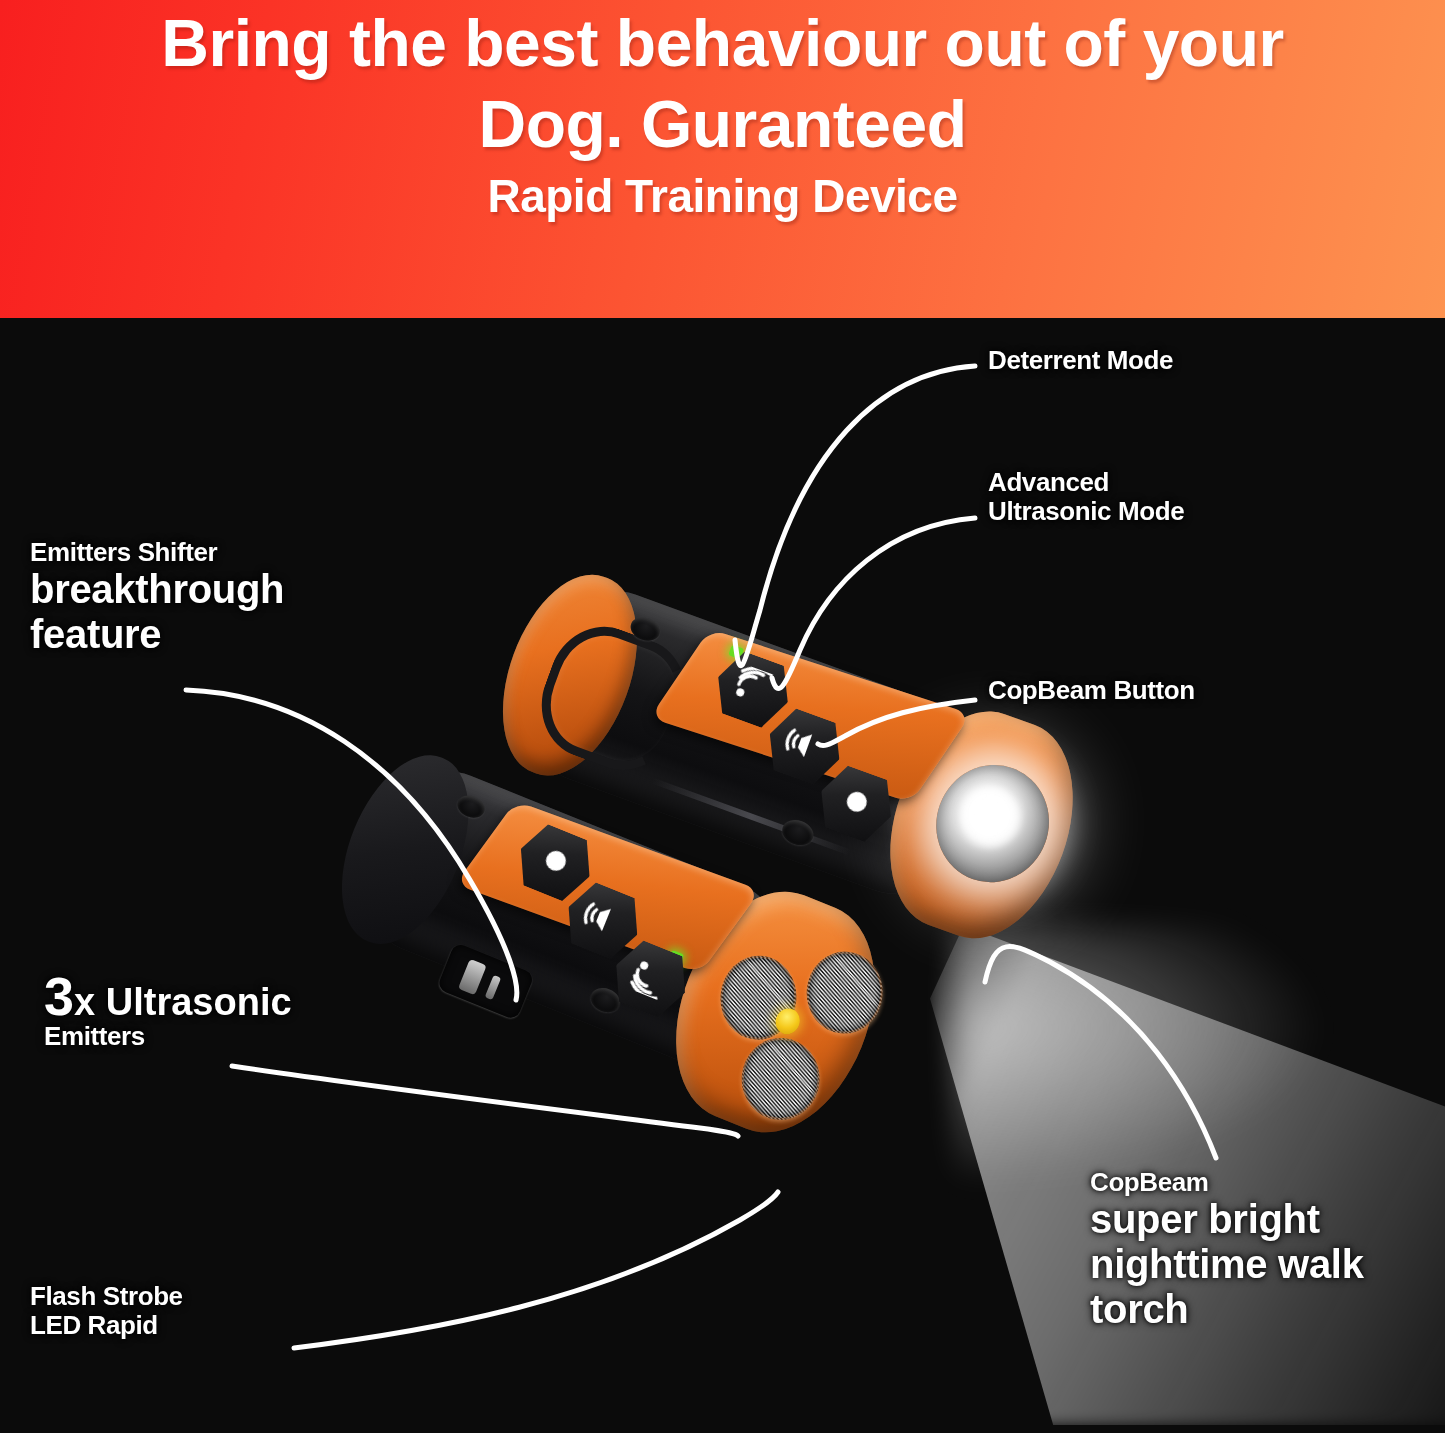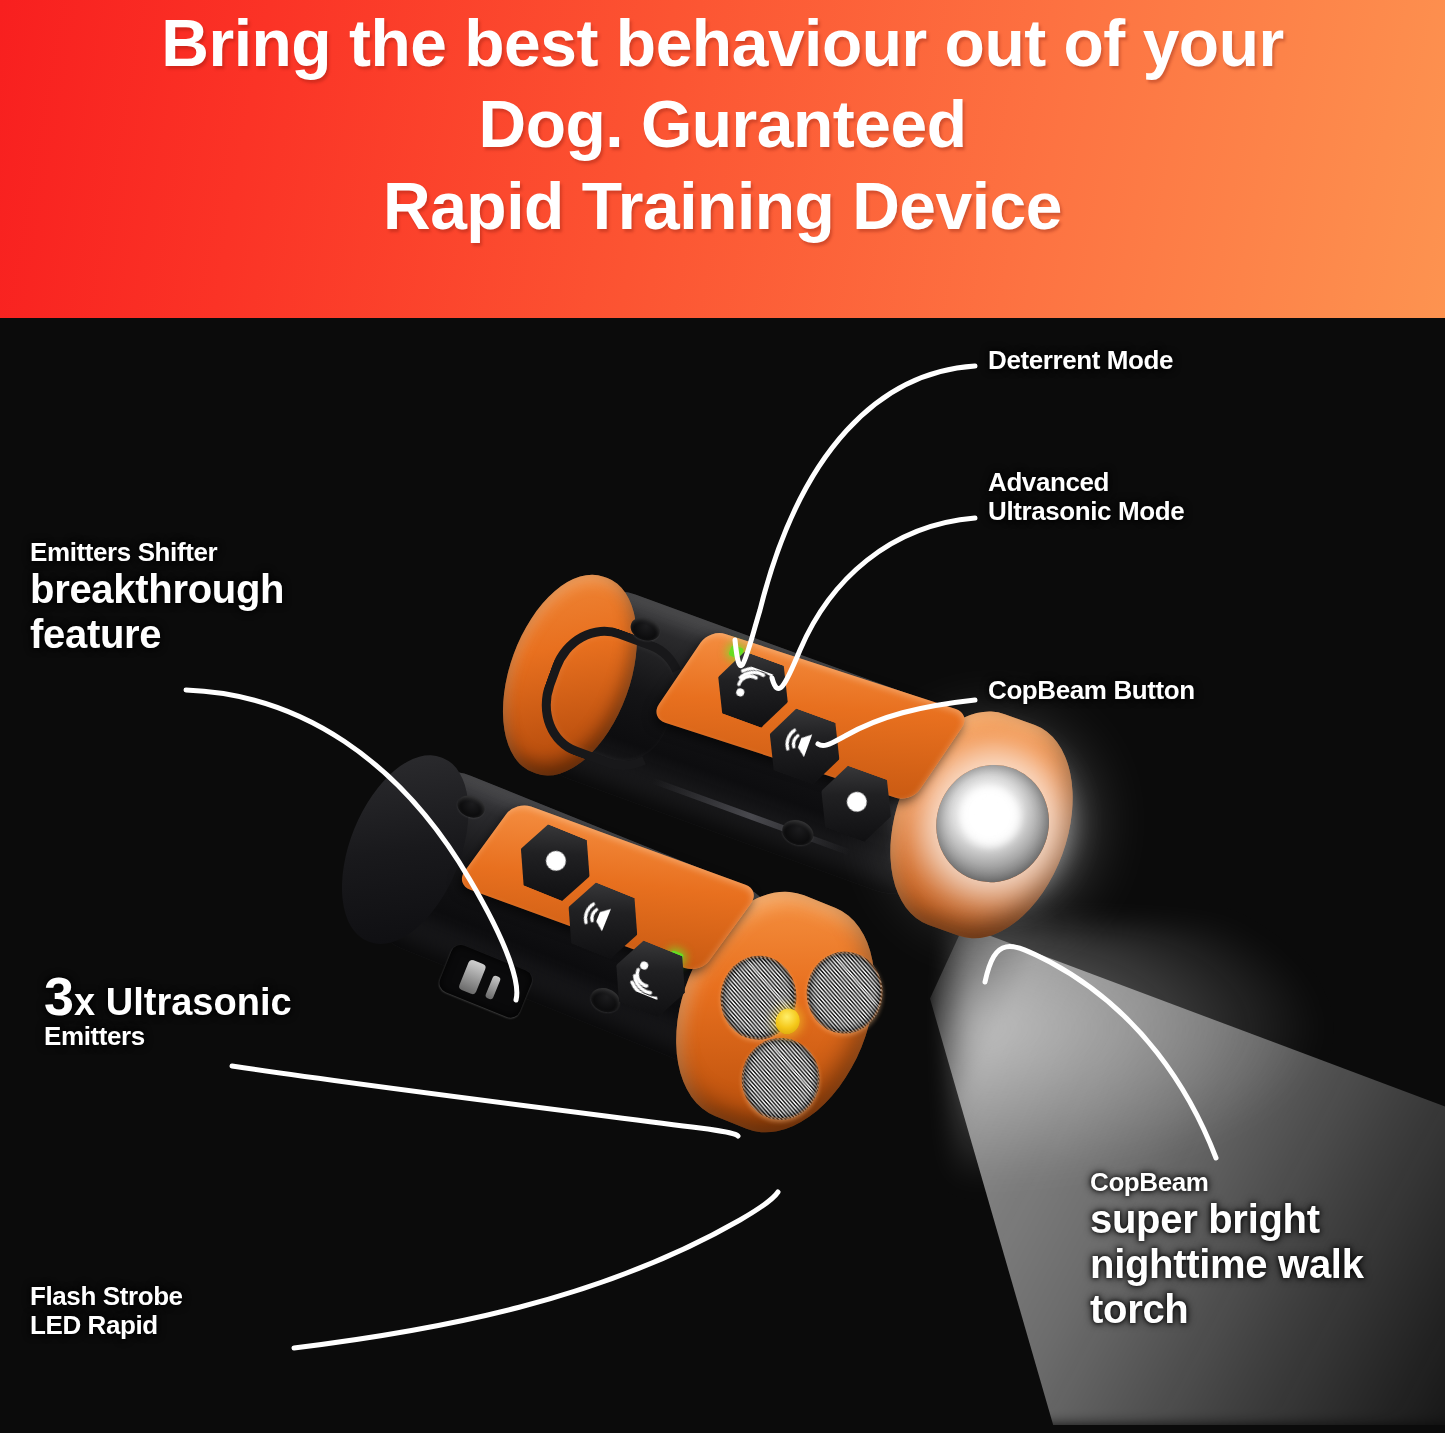--- a/index.html
+++ b/index.html
@@ -37,21 +37,21 @@
     color: #ffffff;
     font-weight: bold;
     text-align: center;
     line-height: 1.02;
     letter-spacing: -0.5px;
     text-shadow: 2px 3px 3px rgba(120,20,10,0.30);
     white-space: nowrap;
   }
   #headline-line-1 { font-size: 66px; margin-top: 6px; }
   #headline-line-2 { font-size: 66px; margin-top: 14px; }
-  #headline-line-3 { font-size: 66px; margin-top: 14px; }
+  #headline-line-3 { font-size: 46px; margin-top: 14px; }
 
   
   .callout {
     position: absolute;
     color: #ffffff;
     text-shadow: 0 0 9px rgba(0,0,0,0.95), 0 0 4px rgba(0,0,0,0.9);
     line-height: 1.12;
   }
   .callout .strong {
     font-weight: bold;

